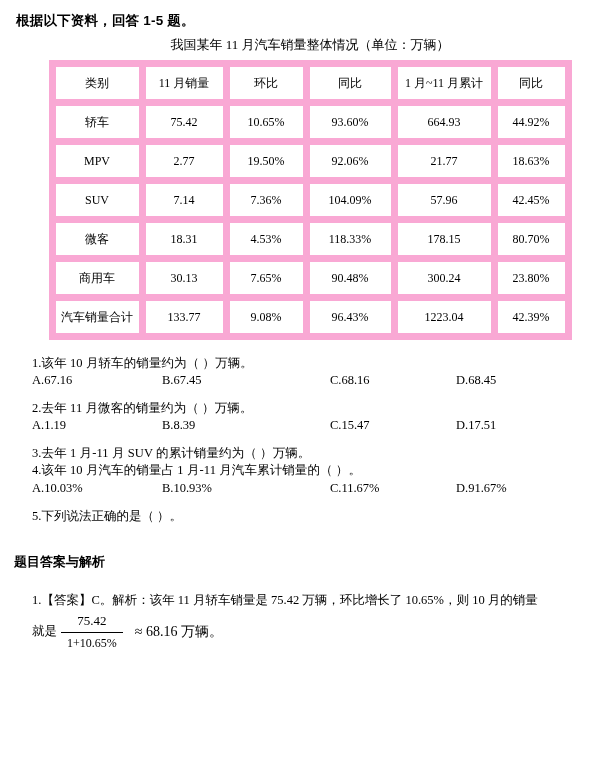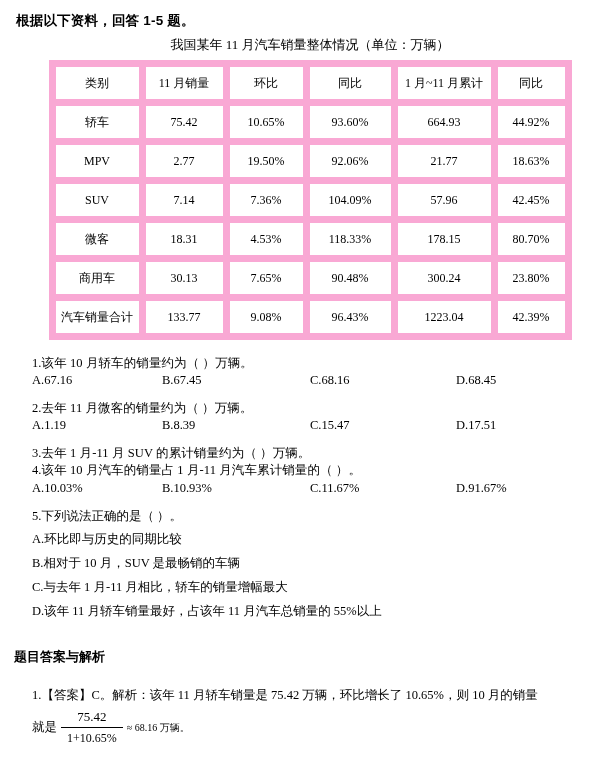--- a/index.html
+++ b/index.html
@@ -74,21 +74,21 @@
     height: 20px;
     margin: 0 0 8px 0;
   }
   .q-options span {
     position: absolute;
     font-size: 12.5px;
     white-space: nowrap;
   }
   .opt-a { left: 0px; }
   .opt-b { left: 130px; }
-  .opt-c { left: 278px; }
+  .opt-c { left: 298px; }
   .opt-d { left: 424px; }
 
   .q-line {
     margin: 0 0 10px 0;
     font-size: 12.5px;
   }
   .q5-list p {
     margin: 0 0 11px 0;
     font-size: 12.5px;
   }
@@ -121,22 +121,22 @@
     padding: 0 6px 1px 6px;
     border-bottom: 1px solid #000;
     font-size: 13px;
   }
   .frac .den {
     display: block;
     padding: 1px 6px 0 6px;
     font-size: 12px;
   }
   .approx {
-    margin-left: 0;
-    font-size: 10px;
+    margin-left: 8px;
+    font-size: 14px;
   }
 </style>
 </head>
 <body>
 
 <div class="page">
 
   <div class="intro">根据以下资料，回答 1-5 题。</div>
 
   <div class="table-title">我国某年 11 月汽车销量整体情况（单位：万辆）</div>
@@ -243,26 +243,20 @@
       <div class="q-options">
         <span class="opt-a">A.10.03%</span>
         <span class="opt-b">B.10.93%</span>
         <span class="opt-c">C.11.67%</span>
         <span class="opt-d">D.91.67%</span>
       </div>
     </div>
 
     <div>
       <p class="q-line">5.下列说法正确的是（    ）。</p>
-      <div class="q5-list">
-        <p>A.环比即与历史的同期比较</p>
-        <p>B.相对于 10 月，SUV 是最畅销的车辆</p>
-        <p>C.与去年 1 月-11 月相比，轿车的销量增幅最大</p>
-        <p>D.该年 11 月轿车销量最好，占该年 11 月汽车总销量的 55%以上</p>
-      </div>
     </div>
 
   </div>
 
   <div class="answers-title">题目答案与解析</div>
 
   <div class="analysis">
     <div>1.【答案】C。解析：该年 11 月轿车销量是 75.42 万辆，环比增长了 10.65%，则 10 月的销量</div>
     <div class="frac-line">
       <span>就是</span>

